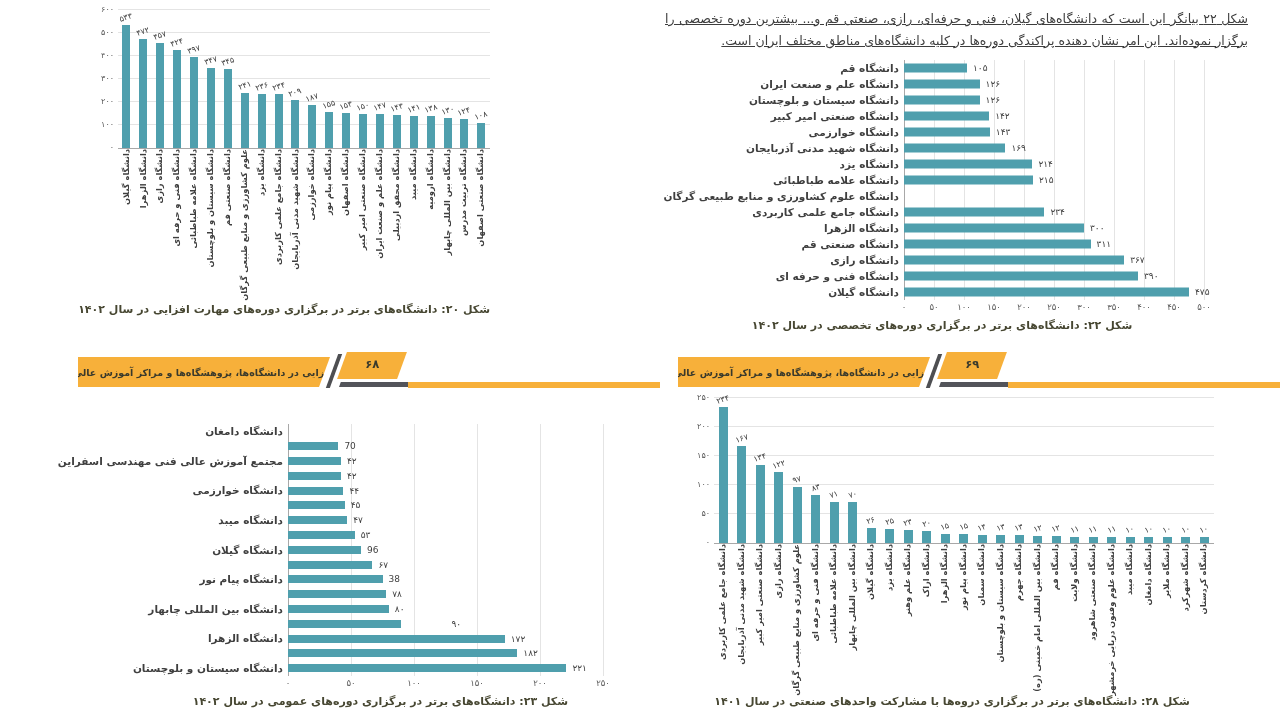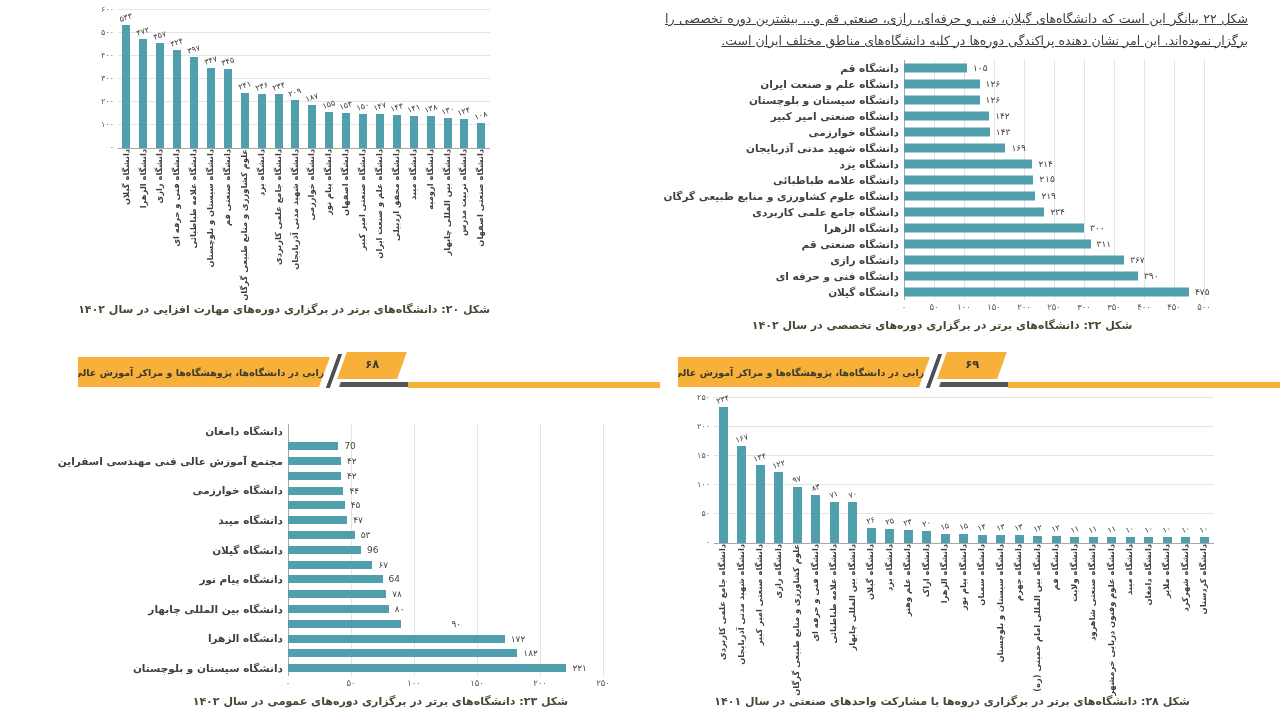--- a/index.html
+++ b/index.html
@@ -260,29 +260,25 @@
             <div class="hlabel" style="width: 232px;">دانشگاه یزد</div>
             <div class="htrack">
               <div class="hbar" style="width: 128.4px; height: 9px;"></div>
               <div class="hval" style="left: 134.4px;">۲۱۴</div>
             </div>
           </div>
           <div class="hrow" style="height: 16px;">
             <div class="hlabel" style="width: 232px;">دانشگاه علامه طباطبائی</div>
             <div class="htrack">
               <div class="hbar" style="width: 129px; height: 9px;"></div>
-              <div class="hval" style="left: 135px; font-family: Liberation Mono, monospace;">۲۱۵</div>
+              <div class="hval" style="left: 135px;">۲۱۵</div>
             </div>
           </div>
           <div class="hrow" style="height: 16px;">
             <div class="hlabel" style="width: 232px;">دانشگاه علوم کشاورزی و منابع طبیعی گرگان</div>
-            <div class="htrack">
-              <div class="hbar" style="width: 131.4px; height: 9px;"></div>
-              <div class="hval" style="left: 137.4px;">۲۱۹</div>
-            </div>
           </div>
           <div class="hrow" style="height: 16px;">
             <div class="hlabel" style="width: 232px;">دانشگاه جامع علمی کاربردی</div>
             <div class="htrack">
               <div class="hbar" style="width: 140.4px; height: 9px;"></div>
               <div class="hval" style="left: 146.4px;">۲۳۴</div>
             </div>
           </div>
           <div class="hrow" style="height: 16px;">
             <div class="hlabel" style="width: 232px;">دانشگاه الزهرا</div>
@@ -435,21 +431,21 @@
             <div class="hlabel" style="width: 180px;"></div>
             <div class="htrack">
               <div class="hbar" style="width: 84.42px; height: 8px;"></div>
               <div class="hval" style="left: 90.42px;">۶۷</div>
             </div>
           </div>
           <div class="hrow" style="height: 14.8px;">
             <div class="hlabel" style="width: 180px;">دانشگاه پیام نور</div>
             <div class="htrack">
               <div class="hbar" style="width: 94.5px; height: 8px;"></div>
-              <div class="hval" style="left: 100.5px;">64</div>
+              <div class="hval" style="left: 100.5px;">38</div>
             </div>
           </div>
           <div class="hrow" style="height: 14.8px;">
             <div class="hlabel" style="width: 180px;"></div>
             <div class="htrack">
               <div class="hbar" style="width: 98.28px; height: 8px;"></div>
               <div class="hval" style="left: 104.28px;">۷۸</div>
             </div>
           </div>
           <div class="hrow" style="height: 14.8px;">

